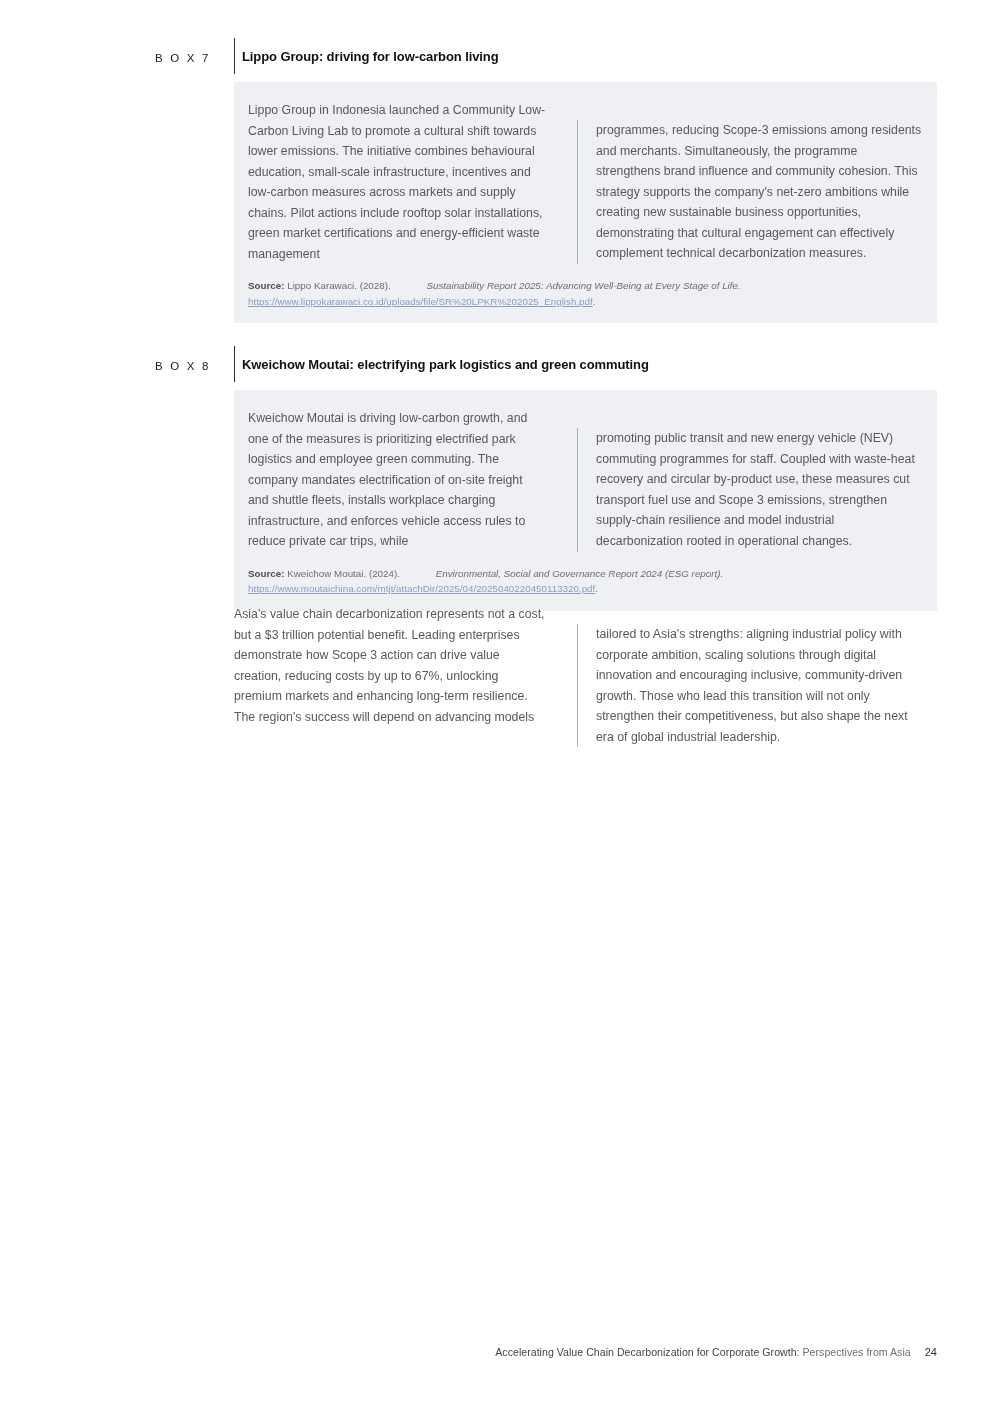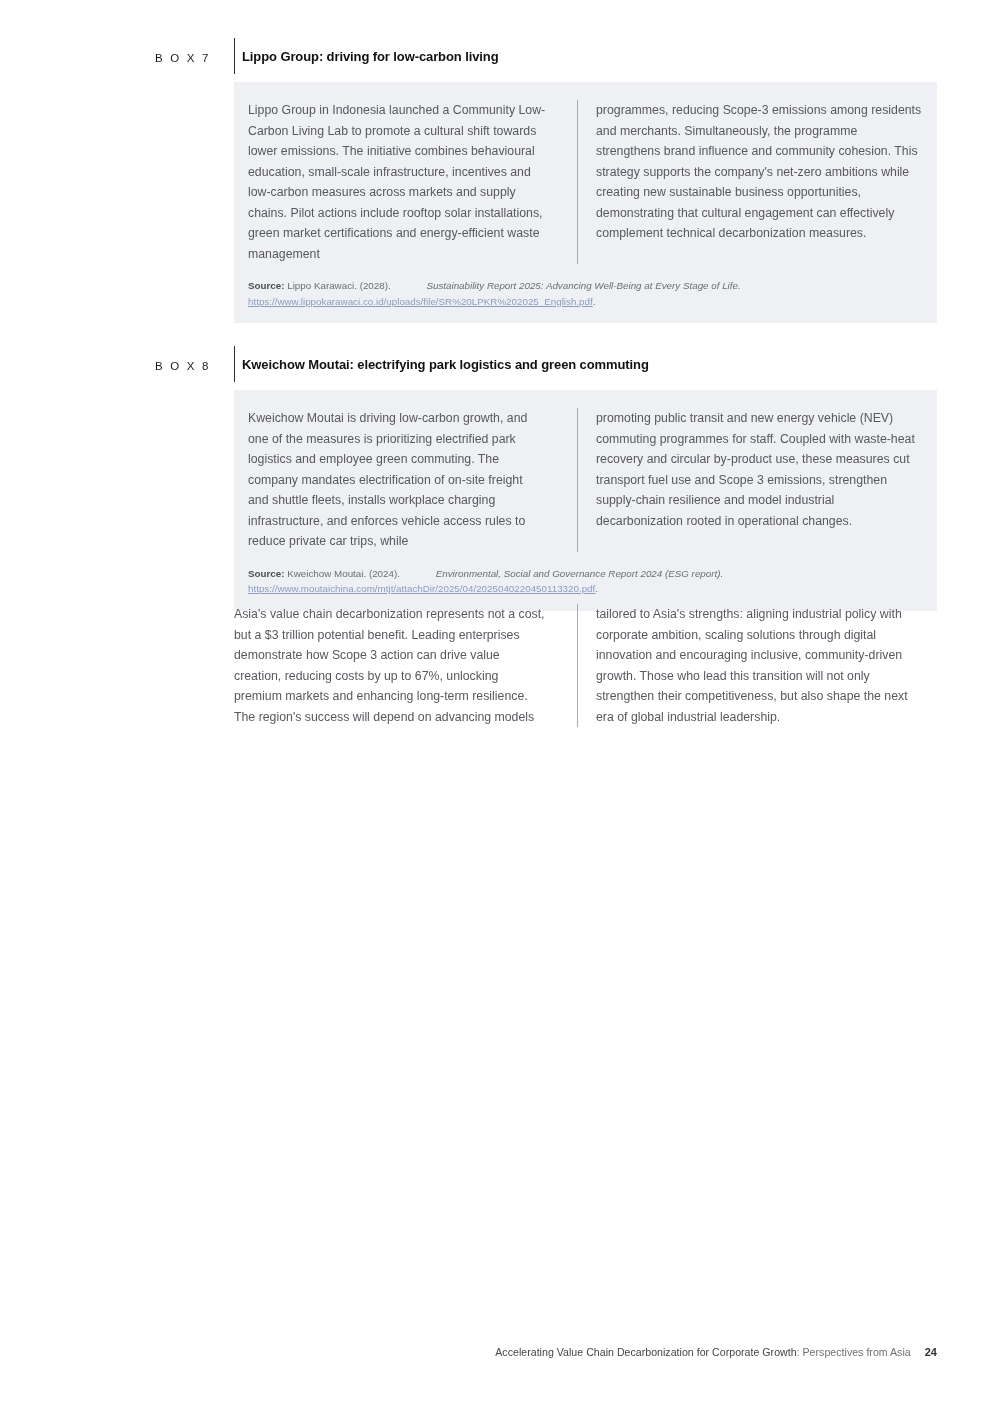--- a/index.html
+++ b/index.html
@@ -91,20 +91,21 @@
   .col-left {
     width: 330px;
     padding: 0 18px 0 14px;
     box-sizing: border-box;
   }
   .col-right {
     width: 360px;
     padding: 0 14px 0 18px;
     box-sizing: border-box;
     border-left: 1.1px solid #a9abb2;
+    margin-top: 20px;
   }
 
   .source {
     padding: 14px 16px 0 14px;
     font-size: 9.8px;
     line-height: 15.5px;
     color: #6d6d73;
   }
   .source b {
     font-weight: 700;
@@ -148,21 +149,21 @@
     letter-spacing: 0.02px;
   }
   .footer .ft-bold {
     color: #44444a;
   }
   .footer .ft-light {
     color: #6f6f75;
   }
   .footer .ft-page {
     color: #2f2f34;
-    font-weight: 700;
+    font-weight: 400;
     margin-left: 14px;
     font-size: 11px;
   }
 </style>
 </head>
 <body>
 
 <div class="page">
 
   <div class="box-block" style="top:46px;">

